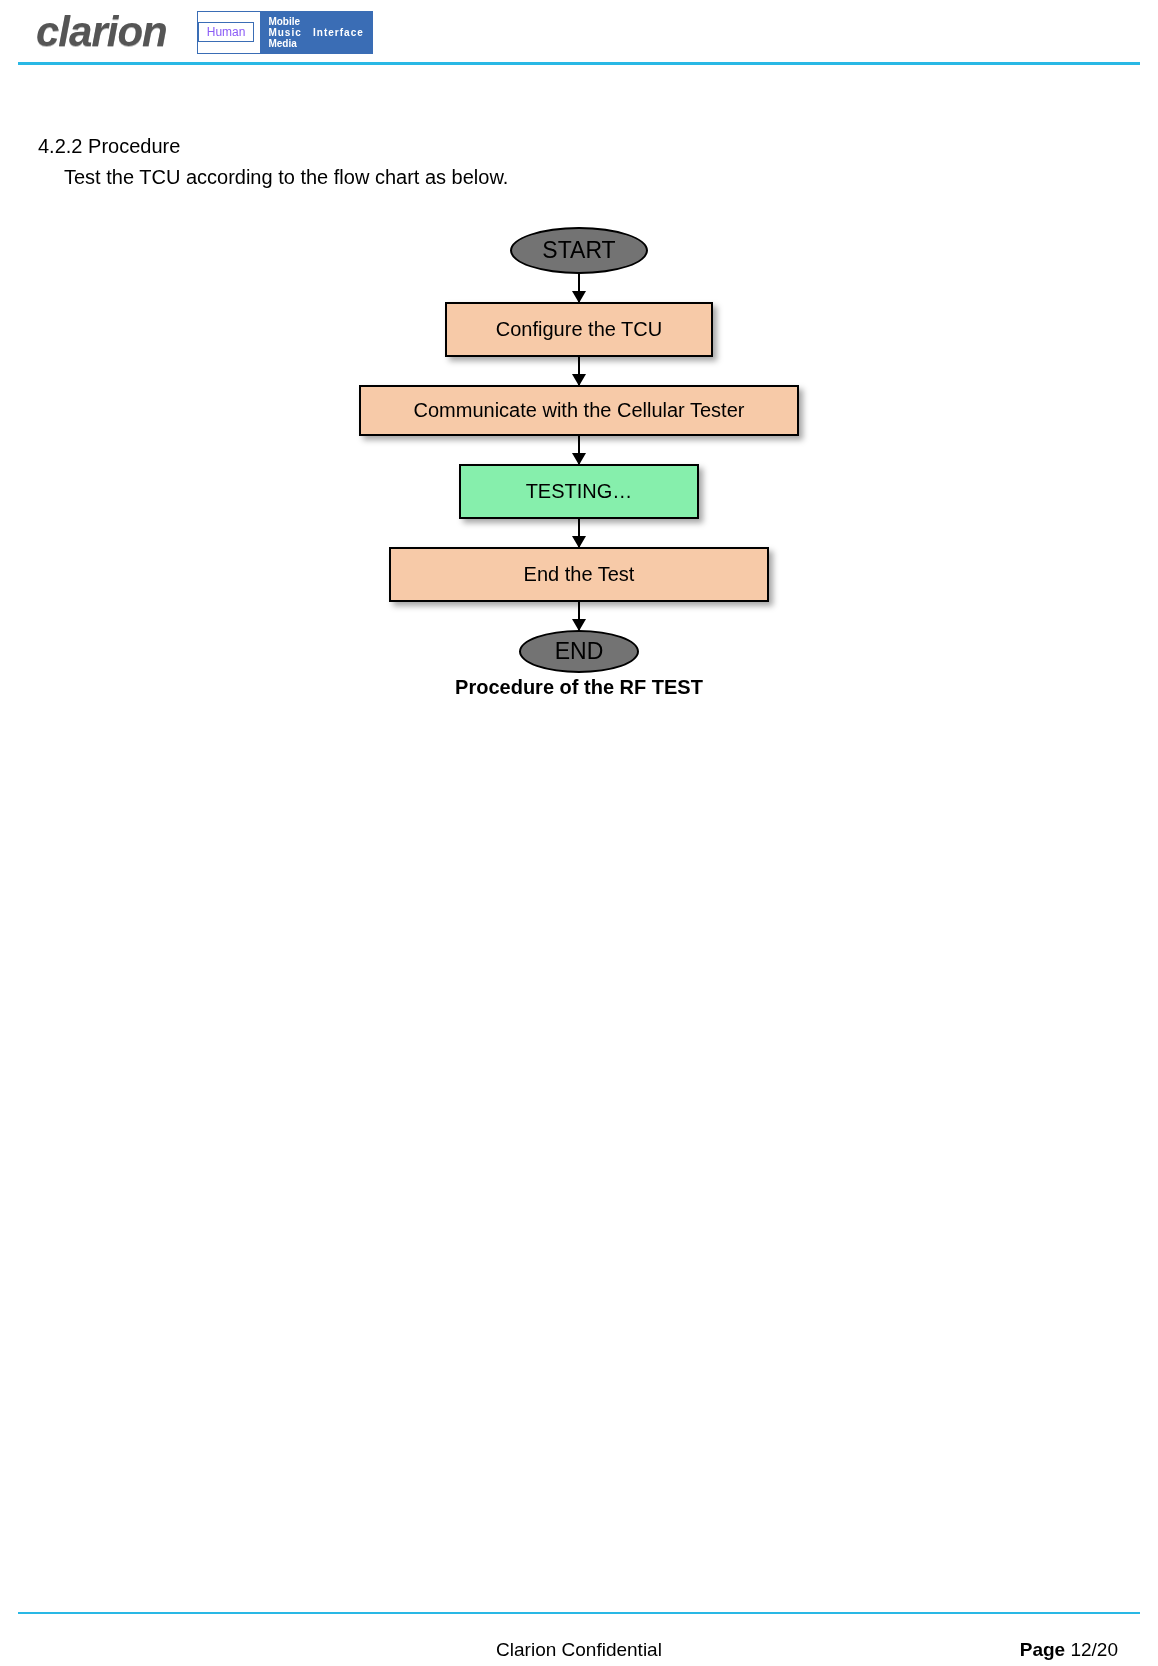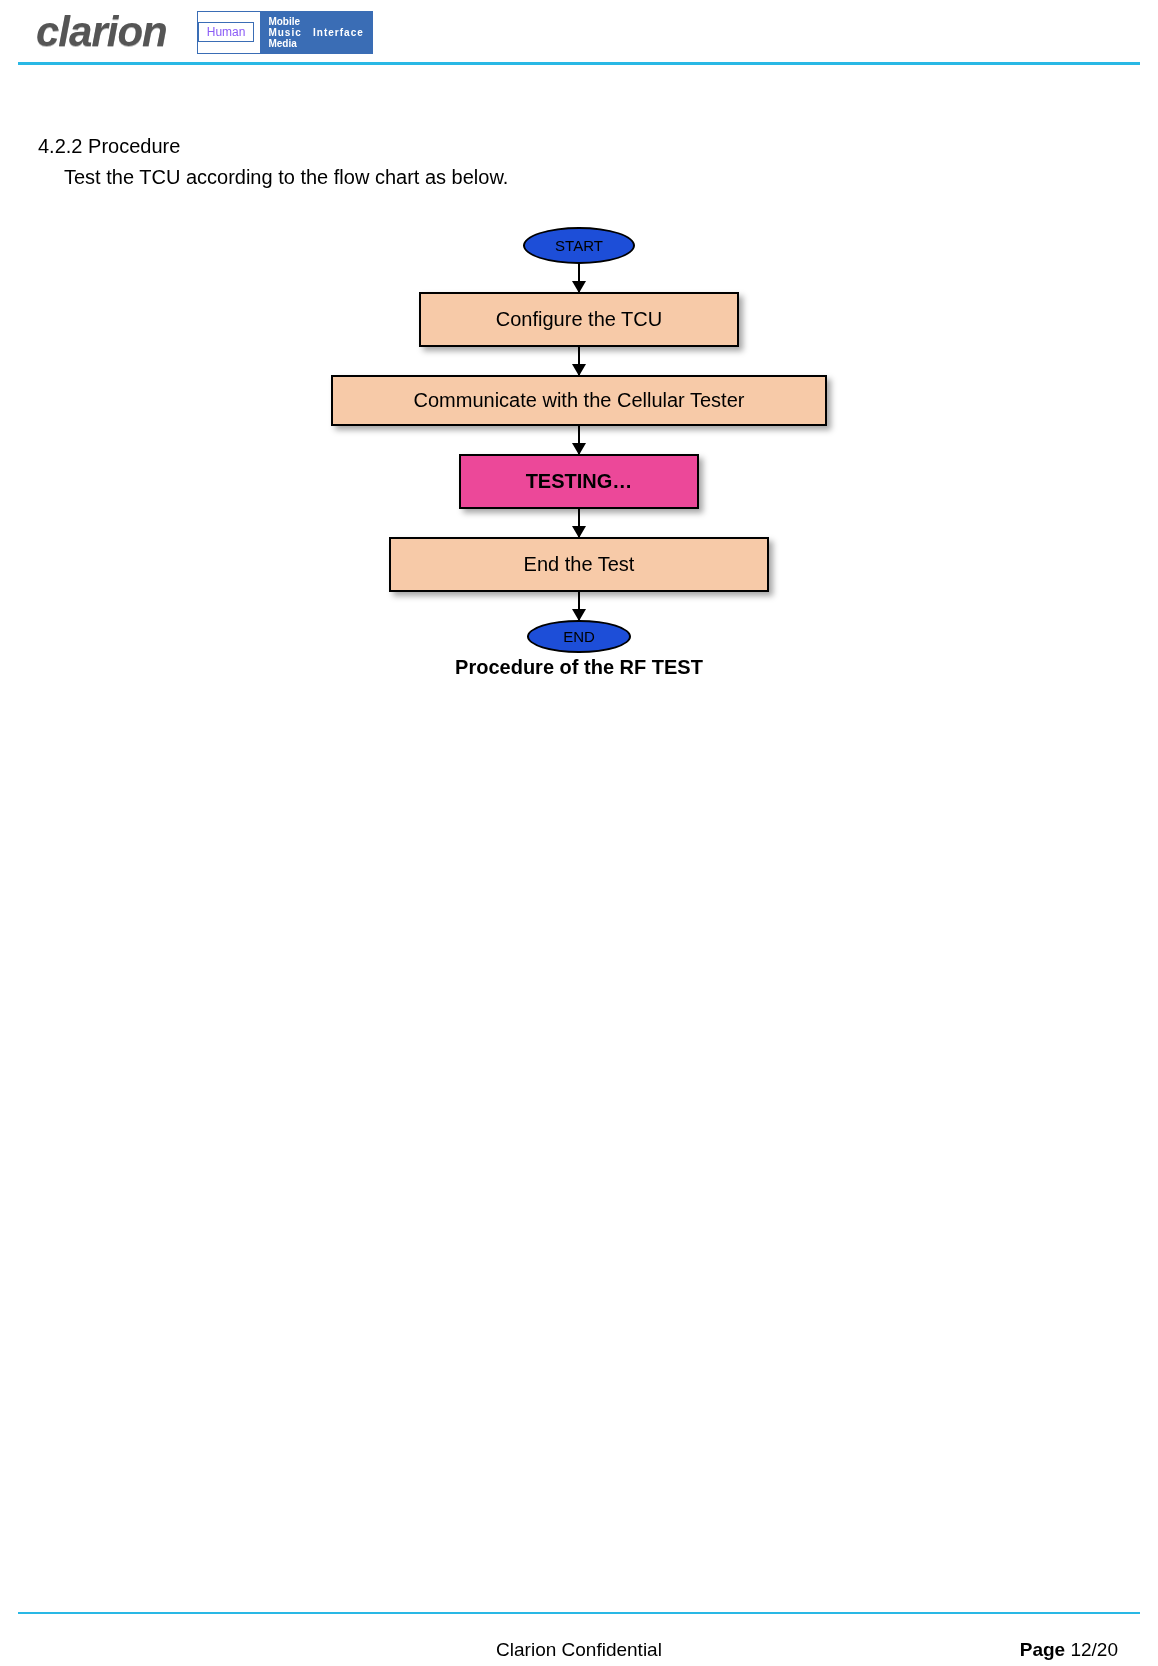--- a/index.html
+++ b/index.html
@@ -70,22 +70,22 @@
   .flow {
     display: flex;
     flex-direction: column;
     align-items: center;
     margin-top: 36px;
   }
   .terminator {
     border: 2px solid #000;
     border-radius: 50%;
     padding: 8px 30px;
-    font-size: 15px;
-    background: #1d4ed8;
+    font-size: 23px;
+    background: #737373;
   }
   .arrow {
     width: 2px;
     height: 28px;
     background: #000;
     position: relative;
   }
   .arrow::after {
     content: "";
     position: absolute;
@@ -99,25 +99,24 @@
   .box {
     border: 2px solid #000;
     font-size: 20px;
     text-align: center;
     box-shadow: 4px 4px 6px rgba(0,0,0,0.35);
   }
   .box-peach {
     background: #f7caa8;
   }
   .box-white {
-    background: #ec4899;
-    font-weight: bold;
+    background: #86efac;
   }
-  .b1 { width: 320px; padding: 14px 0; }
-  .b2 { width: 496px; padding: 12px 0; }
+  .b1 { width: 268px; padding: 14px 0; }
+  .b2 { width: 440px; padding: 12px 0; }
   .b3 { width: 240px; padding: 14px 0; }
   .b4 { width: 380px; padding: 14px 0; }
   .caption {
     font-weight: bold;
     font-size: 20px;
     margin-top: 3px;
   }
   .footer-line {
     position: absolute;
     left: 18px; right: 18px;

